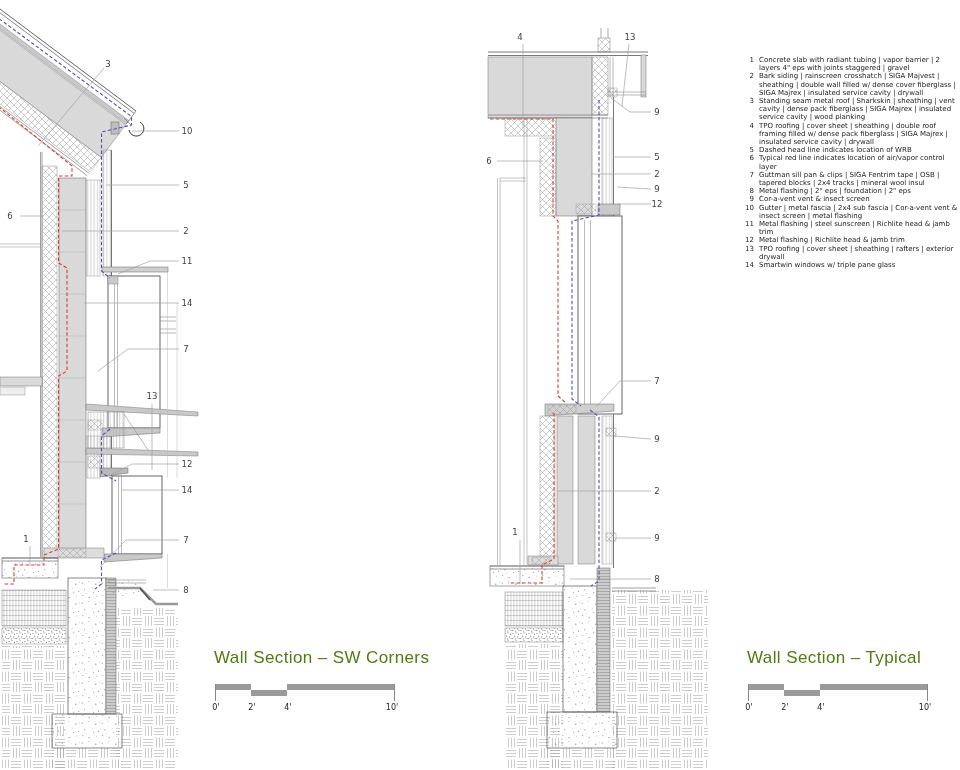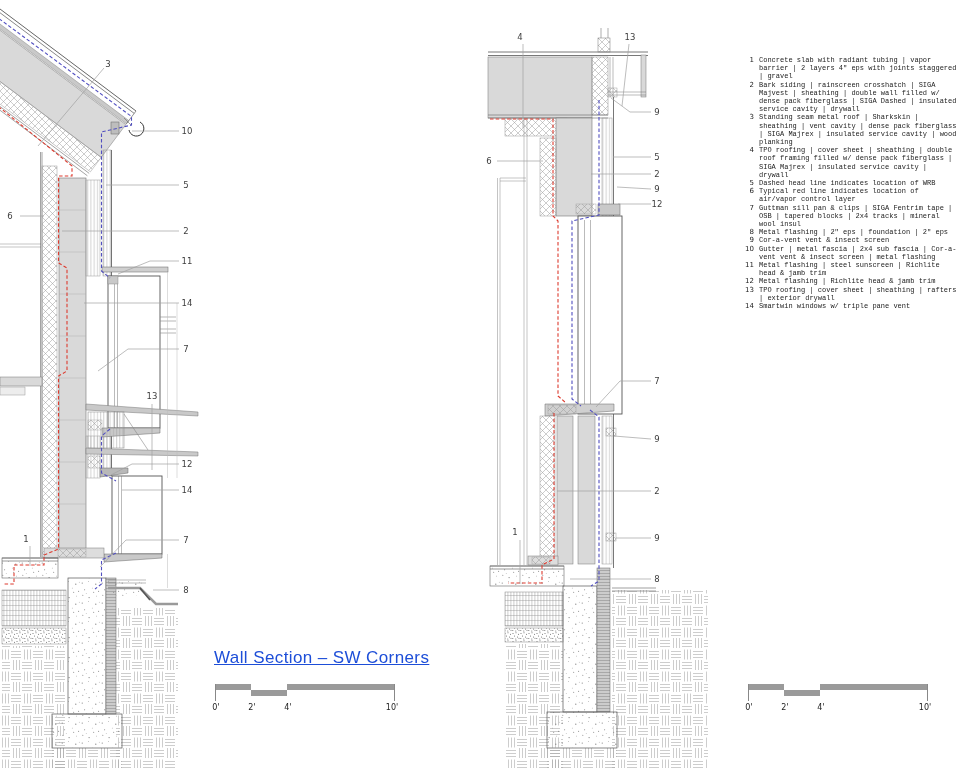--- a/index.html
+++ b/index.html
@@ -1,29 +1,29 @@
 <!DOCTYPE html>
 <html><head>
 <meta charset="utf-8">
 <style>
   html,body{margin:0;padding:0;background:#fff;}
   #sheet{position:relative;width:960px;height:770px;background:#ffffff;overflow:hidden;
          font-family:"DejaVu Sans",sans-serif;}
   #linework{position:absolute;left:0;top:0;}
   .co{position:absolute;transform:translate(-50%,-50%);font-size:8.5px;color:#3d3d3d;
       font-family:"DejaVu Sans",sans-serif;white-space:nowrap;}
-  .title{position:absolute;font:400 17px "Liberation Sans",sans-serif;color:#1d4ed8;
-         letter-spacing:.4px;white-space:nowrap;text-decoration:underline;}
+  .title{position:absolute;font:400 17px "Liberation Sans",sans-serif;color:#4d7c0f;
+         letter-spacing:.4px;white-space:nowrap;}
   .sl{position:absolute;transform:translate(-50%,0);font-size:8px;color:#222;
       font-family:"DejaVu Sans",sans-serif;}
   .legend{position:absolute;left:742px;top:56px;width:218px;
           font-size:7px;line-height:8.2px;color:#222;}
   .lrow{display:flex;}
   .lnum{flex:0 0 12px;text-align:right;padding-right:5px;}
-  .ltxt{flex:1;font-family:Liberation Mono, monospace;}
+  .ltxt{flex:1;}
 </style>
 </head>
 <body>
 
 <div id="sheet">
 
 <svg id="linework" width="960" height="770" viewBox="0 0 960 770">
   <defs>
     <pattern id="batt" width="7" height="7" patternUnits="userSpaceOnUse">
       <path d="M0,0 L7,7 M7,0 L0,7" stroke="#9b9b9b" stroke-width="0.5" fill="none"></path>
@@ -311,38 +311,39 @@
 <span class="co" style="left:657px;top:189px">9</span>
 <span class="co" style="left:657px;top:204px">12</span>
 <span class="co" style="left:657px;top:381px">7</span>
 <span class="co" style="left:657px;top:439px">9</span>
 <span class="co" style="left:657px;top:491px">2</span>
 <span class="co" style="left:657px;top:538px">9</span>
 <span class="co" style="left:515px;top:532px">1</span>
 <span class="co" style="left:657px;top:579px">8</span>
 
 <span class="title" style="left:214px;top:648px">Wall Section – SW Corners</span>
+<span class="title" style="left:747px;top:648px">Wall Section – Typical</span>
 
 <span class="sl" style="left:216px;top:703px">0'</span>
 <span class="sl" style="left:252px;top:703px">2'</span>
 <span class="sl" style="left:288px;top:703px">4'</span>
 <span class="sl" style="left:392px;top:703px">10'</span>
 <span class="sl" style="left:749px;top:703px">0'</span>
 <span class="sl" style="left:785px;top:703px">2'</span>
 <span class="sl" style="left:821px;top:703px">4'</span>
 <span class="sl" style="left:925px;top:703px">10'</span>
 
 <div class="legend">
   <div class="lrow">
         <span class="lnum">1</span>
         <span class="ltxt">Concrete slab with radiant tubing | vapor barrier | 2 layers 4" eps with joints staggered | gravel</span>
       </div>
   <div class="lrow">
         <span class="lnum">2</span>
-        <span class="ltxt">Bark siding | rainscreen crosshatch | SIGA Majvest | sheathing | double wall filled w/ dense pack fiberglass | SIGA Dashed | insulated service cavity | drywall</span>
+        <span class="ltxt">Bark siding | rainscreen crosshatch | SIGA Majvest | sheathing | double wall filled w/ dense cover fiberglass | SIGA Majrex | insulated service cavity | drywall</span>
       </div>
   <div class="lrow">
         <span class="lnum">3</span>
         <span class="ltxt">Standing seam metal roof | Sharkskin | sheathing | vent cavity | dense pack fiberglass | SIGA Majrex | insulated service cavity | wood planking</span>
       </div>
   <div class="lrow">
         <span class="lnum">4</span>
         <span class="ltxt">TPO roofing | cover sheet | sheathing | double roof framing filled w/ dense pack fiberglass | SIGA Majrex | insulated service cavity | drywall</span>
       </div>
   <div class="lrow">
@@ -376,17 +377,17 @@
   <div class="lrow">
         <span class="lnum">12</span>
         <span class="ltxt">Metal flashing | Richlite head &amp; jamb trim</span>
       </div>
   <div class="lrow">
         <span class="lnum">13</span>
         <span class="ltxt">TPO roofing | cover sheet | sheathing | rafters | exterior drywall</span>
       </div>
   <div class="lrow">
         <span class="lnum">14</span>
-        <span class="ltxt">Smartwin windows w/ triple pane vent</span>
+        <span class="ltxt">Smartwin windows w/ triple pane glass</span>
       </div>
 </div>
 
 </div>
 
 </body></html>

